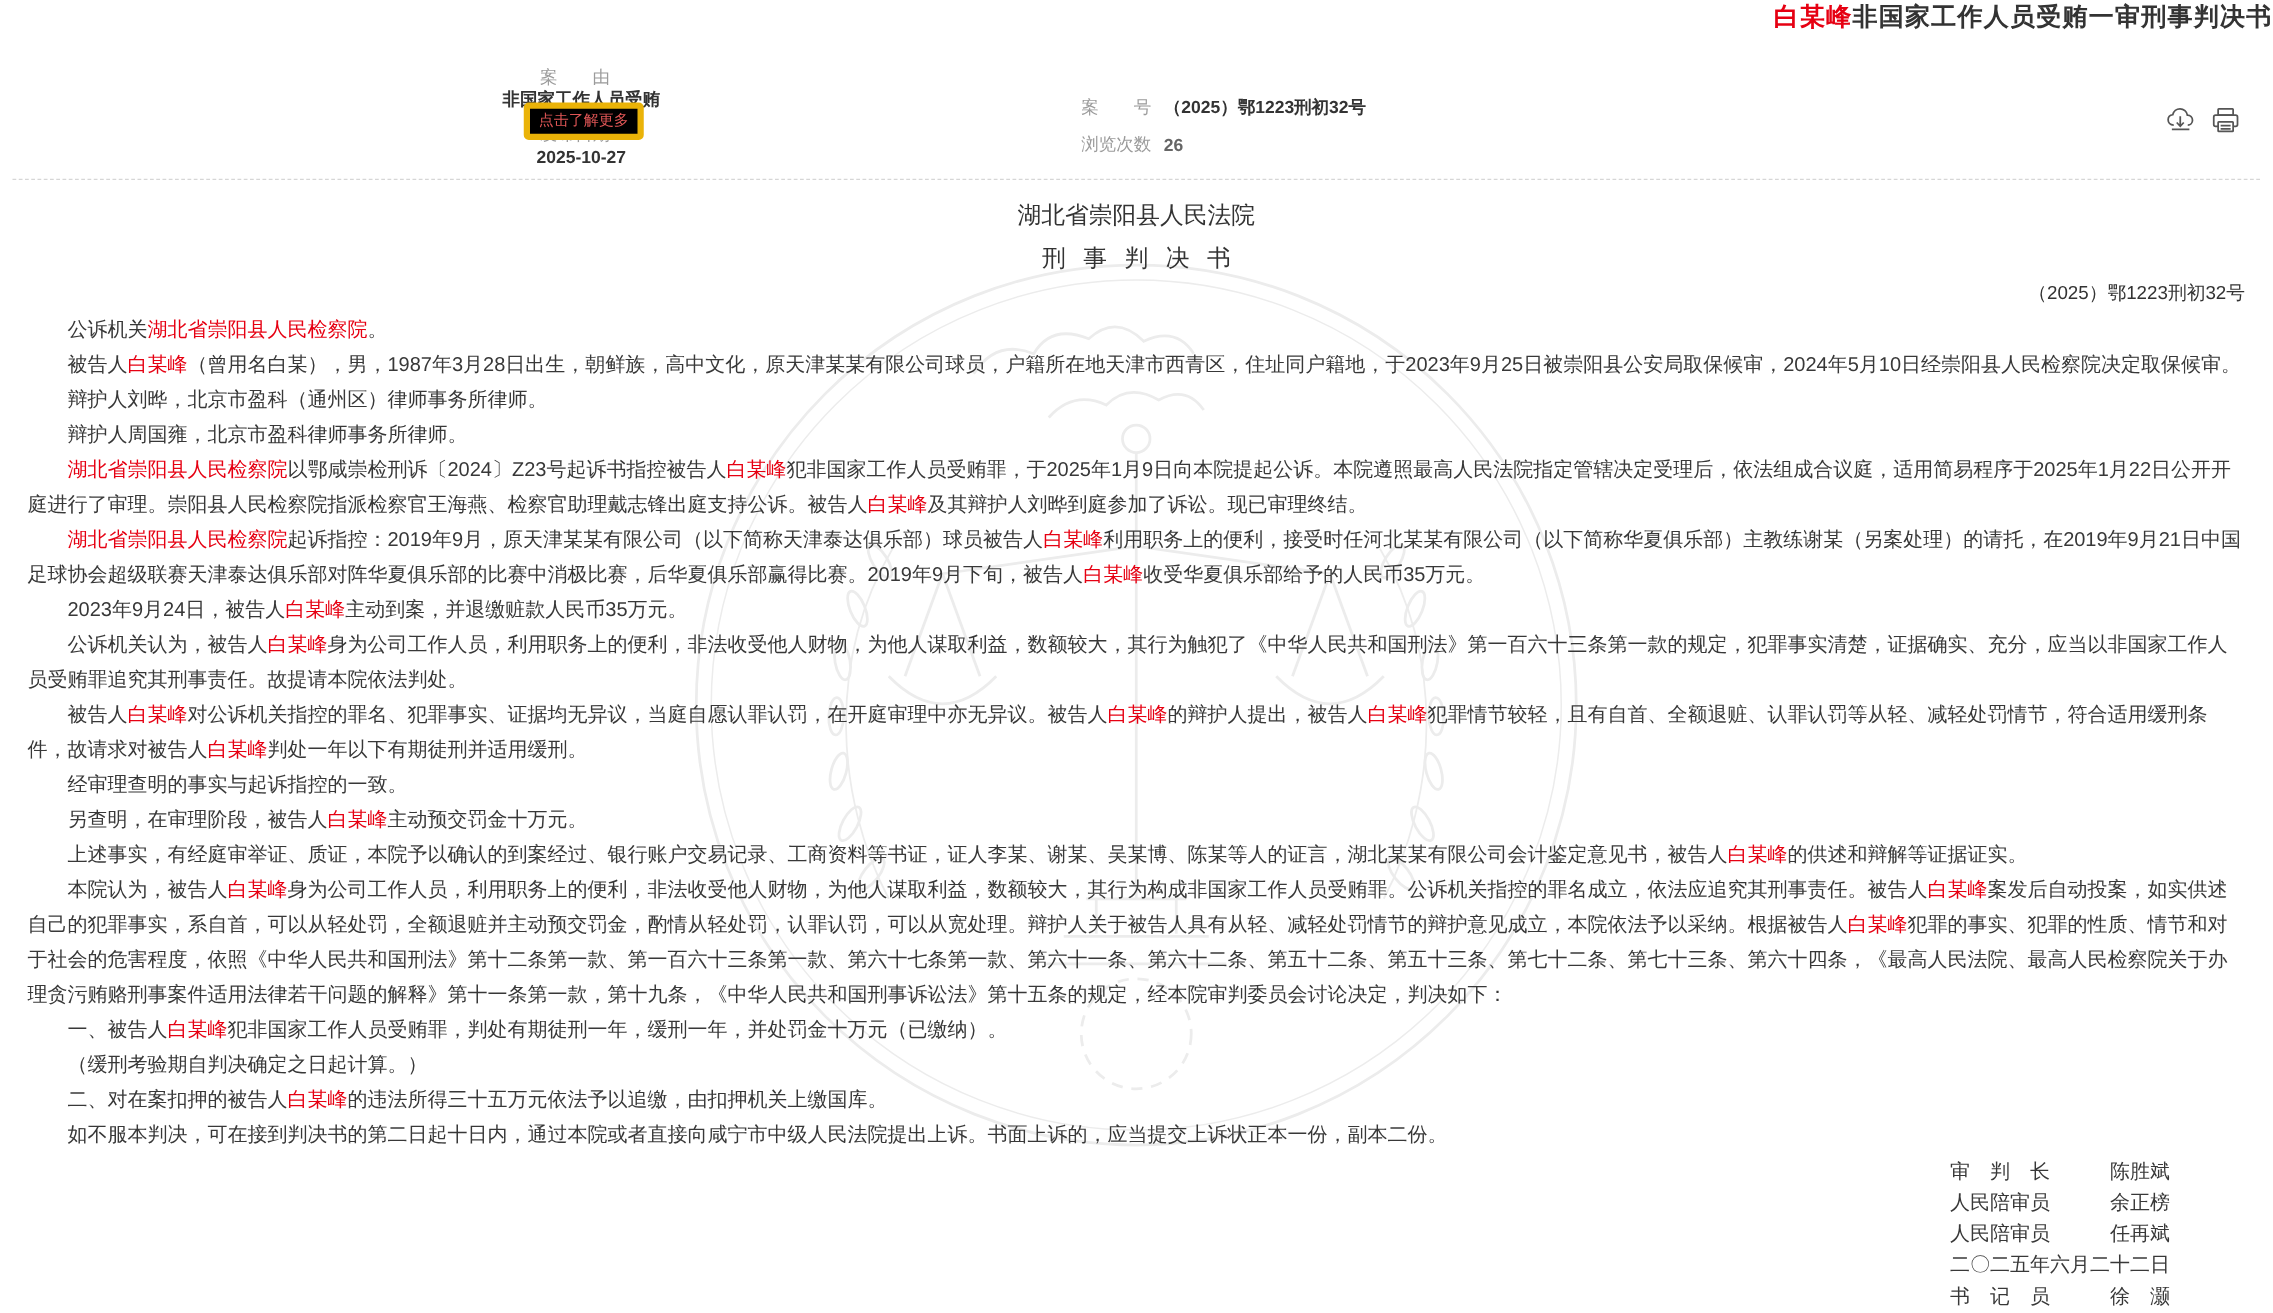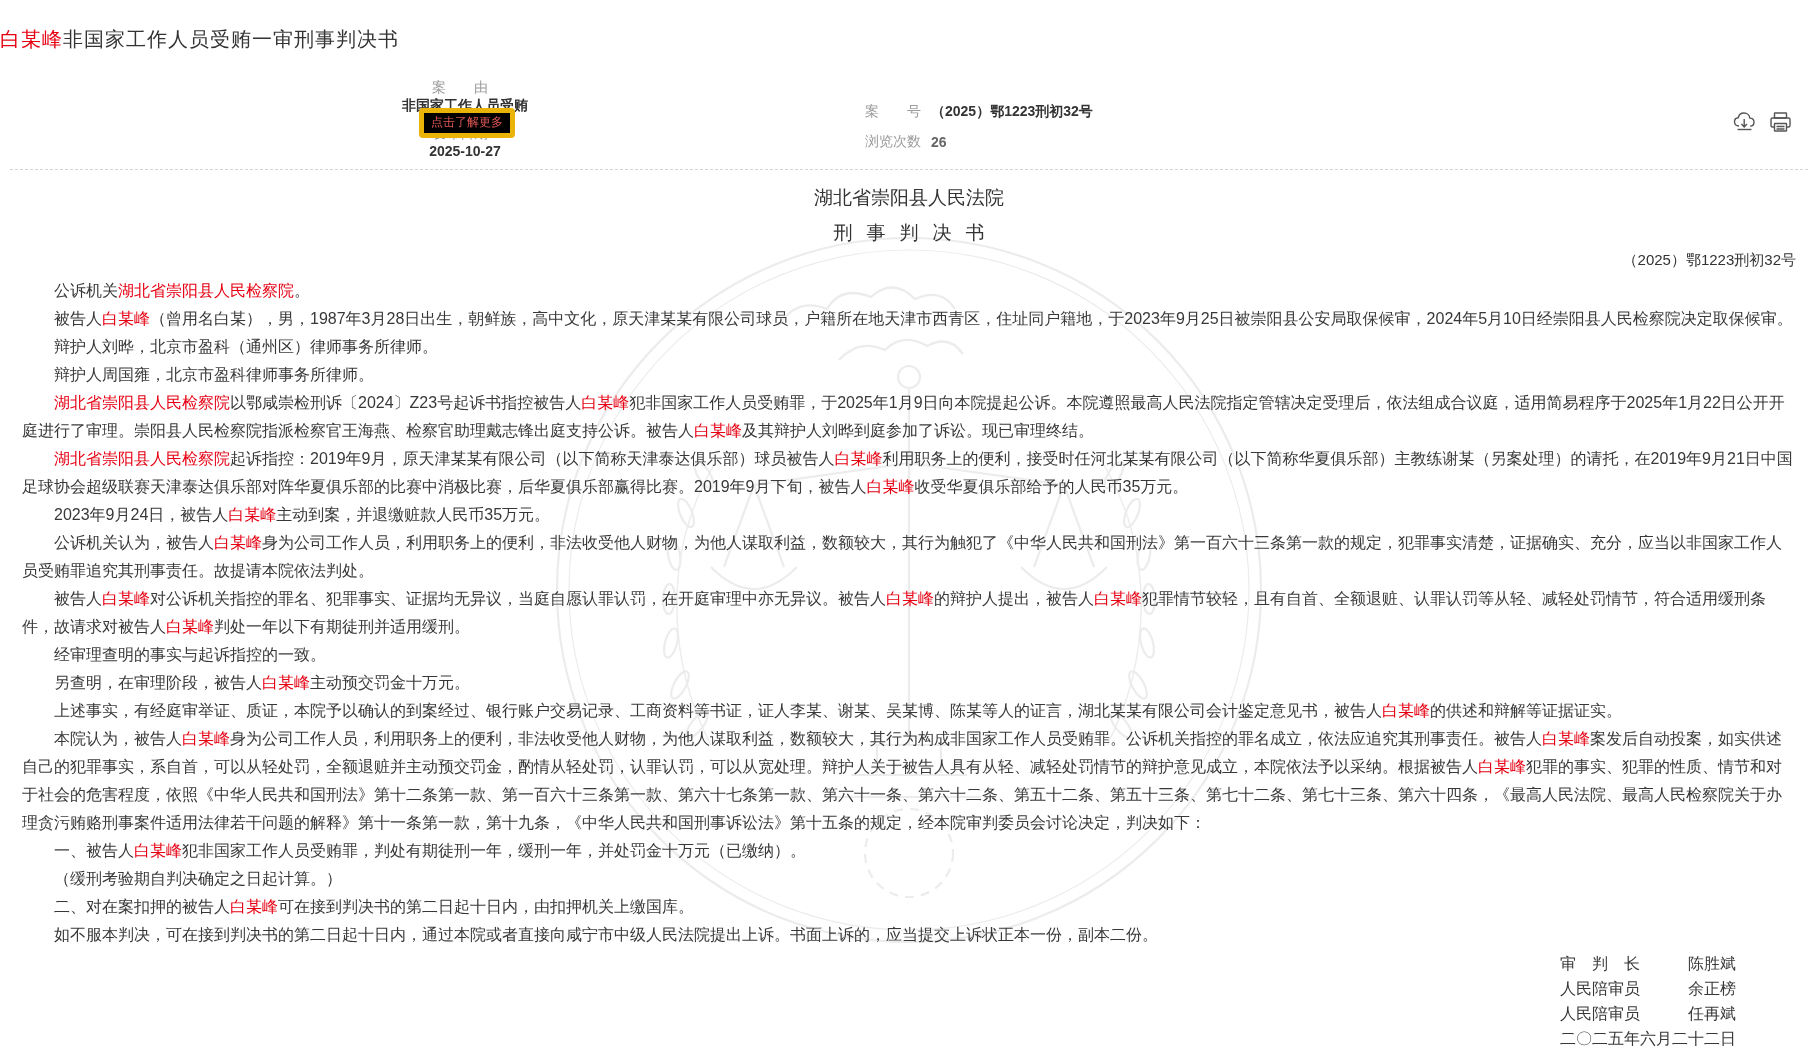--- a/index.html
+++ b/index.html
@@ -1,20 +1,20 @@
 <!DOCTYPE html>
 <html><head>
 <meta charset="utf-8">
 <style>
   * { box-sizing: border-box; margin: 0; padding: 0; }
   html,body { width:1818px; height:1050px; overflow:hidden; background:#fff;
     font-family:"Liberation Sans","DejaVu Sans",sans-serif; }
   .page { position:relative; width:1818px; height:1050px; background:#fff; }
 
-  .page-title { padding-top:26px; text-align:left; font-size:20px; font-weight:400; color:#333; letter-spacing:1px; }
+  .page-title { text-align:right; font-size:20px; font-weight:700; color:#333; letter-spacing:1px; }
   .red { color:#e60012; }
 
   .meta { position:relative; margin-top:44px; padding-left:65px; font-size:14px; }
   .meta-row { display:flex; height:30px; align-items:center; }
   .meta-col-left { width:800px; display:flex; align-items:center;flex-direction:column; }
   .meta-col-right { flex:1; display:flex; align-items:center; }
   .meta-label { color:#9b9b9b; margin-right:10px; white-space:pre; }
   .meta-value { color:#333; white-space:pre;font-weight:bold; }
   .meta-value.dim { color:#666; }
   .more-btn { display:inline-block; margin-left:4px; padding:1px 7px 2px; font-size:12px; color:#e05656;
@@ -147,21 +147,21 @@
           <p><span class="red">湖北省崇阳县人民检察院</span><span>起诉指控：2019年9月，原天津某某有限公司（以下简称天津泰达俱乐部）球员被告人</span><span class="red">白某峰</span><span>利用职务上的便利，接受时任河北某某有限公司（以下简称华夏俱乐部）主教练谢某（另案处理）的请托，在2019年9月21日中国足球协会超级联赛天津泰达俱乐部对阵华夏俱乐部的比赛中消极比赛，后华夏俱乐部赢得比赛。2019年9月下旬，被告人</span><span class="red">白某峰</span><span>收受华夏俱乐部给予的人民币35万元。</span></p>
           <p><span>2023年9月24日，被告人</span><span class="red">白某峰</span><span>主动到案，并退缴赃款人民币35万元。</span></p>
           <p><span>公诉机关认为，被告人</span><span class="red">白某峰</span><span>身为公司工作人员，利用职务上的便利，非法收受他人财物，为他人谋取利益，数额较大，其行为触犯了《中华人民共和国刑法》第一百六十三条第一款的规定，犯罪事实清楚，证据确实、充分，应当以非国家工作人员受贿罪追究其刑事责任。故提请本院依法判处。</span></p>
           <p><span>被告人</span><span class="red">白某峰</span><span>对公诉机关指控的罪名、犯罪事实、证据均无异议，当庭自愿认罪认罚，在开庭审理中亦无异议。被告人</span><span class="red">白某峰</span><span>的辩护人提出，被告人</span><span class="red">白某峰</span><span>犯罪情节较轻，且有自首、全额退赃、认罪认罚等从轻、减轻处罚情节，符合适用缓刑条件，故请求对被告人</span><span class="red">白某峰</span><span>判处一年以下有期徒刑并适用缓刑。</span></p>
           <p><span>经审理查明的事实与起诉指控的一致。</span></p>
           <p><span>另查明，在审理阶段，被告人</span><span class="red">白某峰</span><span>主动预交罚金十万元。</span></p>
           <p><span>上述事实，有经庭审举证、质证，本院予以确认的到案经过、银行账户交易记录、工商资料等书证，证人李某、谢某、吴某博、陈某等人的证言，湖北某某有限公司会计鉴定意见书，被告人</span><span class="red">白某峰</span><span>的供述和辩解等证据证实。</span></p>
           <p><span>本院认为，被告人</span><span class="red">白某峰</span><span>身为公司工作人员，利用职务上的便利，非法收受他人财物，为他人谋取利益，数额较大，其行为构成非国家工作人员受贿罪。公诉机关指控的罪名成立，依法应追究其刑事责任。被告人</span><span class="red">白某峰</span><span>案发后自动投案，如实供述自己的犯罪事实，系自首，可以从轻处罚，全额退赃并主动预交罚金，酌情从轻处罚，认罪认罚，可以从宽处理。辩护人关于被告人具有从轻、减轻处罚情节的辩护意见成立，本院依法予以采纳。根据被告人</span><span class="red">白某峰</span><span>犯罪的事实、犯罪的性质、情节和对于社会的危害程度，依照《中华人民共和国刑法》第十二条第一款、第一百六十三条第一款、第六十七条第一款、第六十一条、第六十二条、第五十二条、第五十三条、第七十二条、第七十三条、第六十四条，《最高人民法院、最高人民检察院关于办理贪污贿赂刑事案件适用法律若干问题的解释》第十一条第一款，第十九条，《中华人民共和国刑事诉讼法》第十五条的规定，经本院审判委员会讨论决定，判决如下：</span></p>
           <p><span>一、被告人</span><span class="red">白某峰</span><span>犯非国家工作人员受贿罪，判处有期徒刑一年，缓刑一年，并处罚金十万元（已缴纳）。</span></p>
           <p><span>（缓刑考验期自判决确定之日起计算。）</span></p>
-          <p><span>二、对在案扣押的被告人</span><span class="red">白某峰</span><span>可在接到判决书的第二日起十日内，由扣押机关上缴国库。</span></p>
+          <p><span>二、对在案扣押的被告人</span><span class="red">白某峰</span><span>的违法所得三十五万元依法予以追缴，由扣押机关上缴国库。</span></p>
           <p><span>如不服本判决，可在接到判决书的第二日起十日内，通过本院或者直接向咸宁市中级人民法院提出上诉。书面上诉的，应当提交上诉状正本一份，副本二份。</span></p>
         </div>
       <div class="signature-block" id="signatures">
           <div>审　判　长　　　陈胜斌</div>
           <div>人民陪审员　　　余正榜</div>
           <div>人民陪审员　　　任再斌</div>
           <div>二〇二五年六月二十二日</div>
           <div>书　记　员　　　徐　灏</div>
         </div>
     </div>

